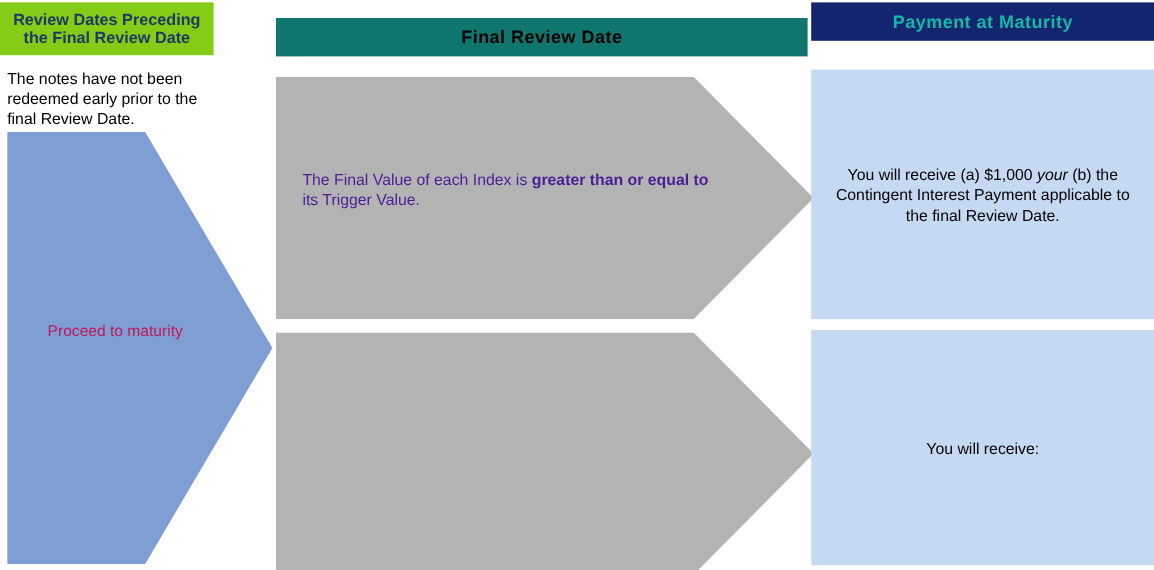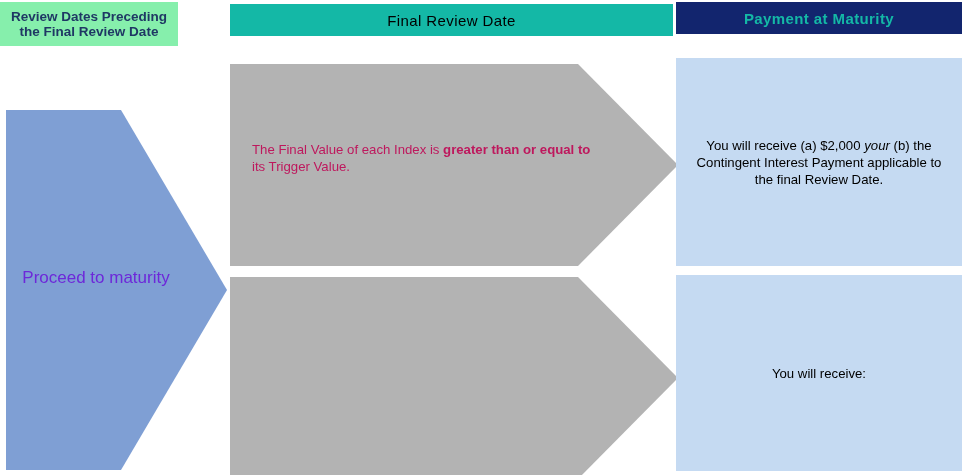--- a/index.html
+++ b/index.html
@@ -22,21 +22,21 @@
     height: 475px;
   }
 
   
   .col1-header {
     position: absolute;
     left: 0px;
     top: 2px;
     width: 178px;
     height: 44px;
-    background: #86efac;
+    background: #84cc16;
     color: #1f3864;
     font-size: 13.5px;
     font-weight: bold;
     line-height: 15px;
     display: flex;
     align-items: center;
     justify-content: center;
     text-align: center;
     box-sizing: border-box;
     padding: 0 2px;
@@ -60,56 +60,56 @@
     width: 221px;
     height: 360px;
   }
   .left-arrow svg { display: block; }
   .left-arrow-label {
     position: absolute;
     left: 6px;
     top: 268px;
     width: 180px;
     text-align: center;
-    font-size: 17px;
-    color: #6d28d9;
+    font-size: 13px;
+    color: #be185d;
   }
 
   
   .col2-header {
     position: absolute;
     left: 230px;
-    top: 4px;
+    top: 15px;
     width: 443px;
     height: 32px;
-    background: #14b8a6;
+    background: #0f766e;
     color: #000000;
     font-size: 15px;
-    font-weight: normal;
+    font-weight: bold;
     display: flex;
     align-items: center;
     justify-content: center;
     text-align: center;
     letter-spacing: 0.4px;
   }
 
   .chev {
     position: absolute;
     left: 230px;
     width: 448px;
     height: 202px;
   }
   .chev svg { display: block; }
   .chev-text {
     position: absolute;
     left: 22px;
     width: 340px;
     font-size: 13.2px;
     line-height: 17px;
-    color: #be185d;
+    color: #4c1d95;
   }
   .chev1 { top: 64px; }
   .chev2 { top: 277px; }
   .chev1 .chev-text { top: 77px; }
   .chev2 .chev-text { top: 76px; }
 
   
   .col3-header {
     position: absolute;
     left: 676px;
@@ -160,20 +160,21 @@
   b { font-weight: bold; }
   i { font-style: italic; }
 </style>
 </head>
 <body>
 
 <div class="stage">
 
   <div class="col1-header">Review Dates Preceding the Final Review Date</div>
 
+  <div class="col1-note">The notes have not been redeemed early prior to the final Review Date.</div>
 
   <div class="left-arrow">
     <svg width="221" height="360" viewBox="0 0 221 360" xmlns="http://www.w3.org/2000/svg">
       <polygon points="0,0 115,0 221,180 115,360 0,360" fill="#7f9fd4"></polygon>
     </svg>
   </div>
   <div class="left-arrow-label">Proceed to maturity</div>
 
   <div class="col2-header">Final  Review Date</div>
 
@@ -186,20 +187,20 @@
 
   <div class="chev chev2">
     <svg width="448" height="202" viewBox="0 0 448 202" xmlns="http://www.w3.org/2000/svg">
       <polygon points="0,0 348,0 448,101 348,202 0,202" fill="#b3b3b3"></polygon>
     </svg>
   </div>
 
   <div class="col3-header">Payment at Maturity</div>
 
   <div class="pay-box pay-box-1">
-    <div class="pay-line"><span>You will receive (a) $2,000 </span><i>your</i><span> (b) the Contingent Interest Payment applicable to the final Review Date.</span></div>
+    <div class="pay-line"><span>You will receive (a) $1,000 </span><i>your</i><span> (b) the Contingent Interest Payment applicable to the final Review Date.</span></div>
   </div>
 
   <div class="pay-box pay-box-2">
     <div class="pay-line">You will receive:</div>
   </div>
 
 </div>
 
 </body></html>

